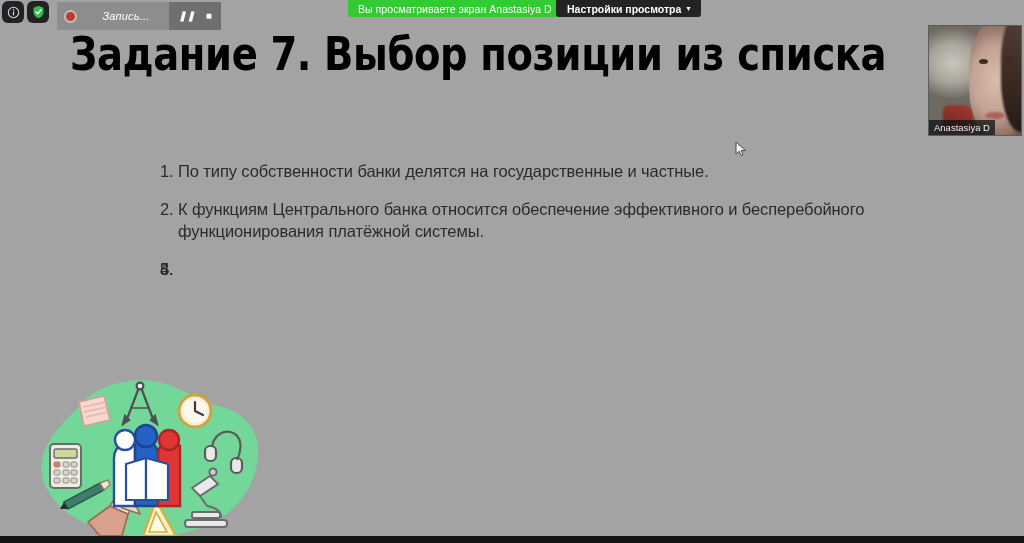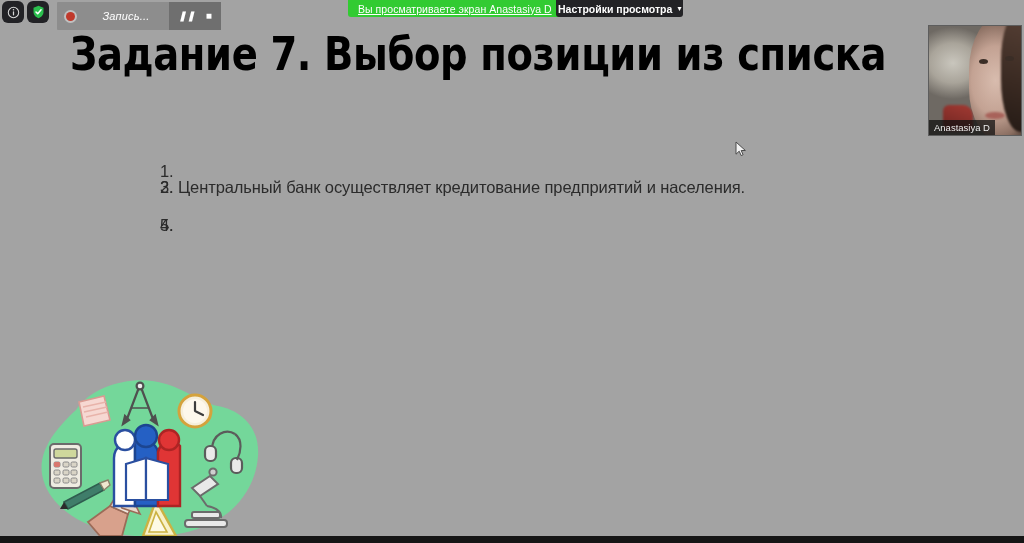--- a/index.html
+++ b/index.html
@@ -160,31 +160,30 @@
     align-items: center;
     padding: 0 10px;
     box-sizing: border-box;
     border-radius: 0 0 3px 3px;
   }
   .share-banner span {
     font-size: 10.5px;
     color: #ffffff;
     white-space: nowrap;
     letter-spacing: 0.05px;
-    text-decoration: underline;
   }
   .view-settings {
     position: absolute;
     left: 556px; top: 0;
     height: 17px;
     background: #232326;
     display: flex;
     align-items: center;
     gap: 5px;
-    padding: 0 2px;
+    padding: 0 11px;
     box-sizing: border-box;
     border-radius: 0 0 3px 3px;
   }
   .view-settings .vs-label {
     font-size: 10.5px;
     color: #ffffff;
     font-weight: 700;
     white-space: nowrap;
   }
   .view-settings .chev {
@@ -278,27 +277,28 @@
 <div id="screen">
 
   <div class="slide">
 
     <div class="slide-title">Задание 7. Выбор позиции из списка</div>
 
 
     <div class="qlist">
       <div class="qitem">
         <span class="num">1.</span>
+        <span>По типу собственности банки делятся на государственные и частные.</span>
       </div>
       <div class="qitem">
         <span class="num">2.</span>
+        <span>К функциям Центрального банка относится обеспечение эффективного и бесперебойного функционирования платёжной системы.</span>
       </div>
       <div class="qitem">
         <span class="num">3.</span>
-        <span>Центральный банк осуществляет кредитование предприятий и населения.</span>
       </div>
       <div class="qitem">
         <span class="num">4.</span>
       </div>
       <div class="qitem">
         <span class="num">5.</span>
       </div>
     </div>
 
     <svg class="illus" viewBox="0 0 250 164">

